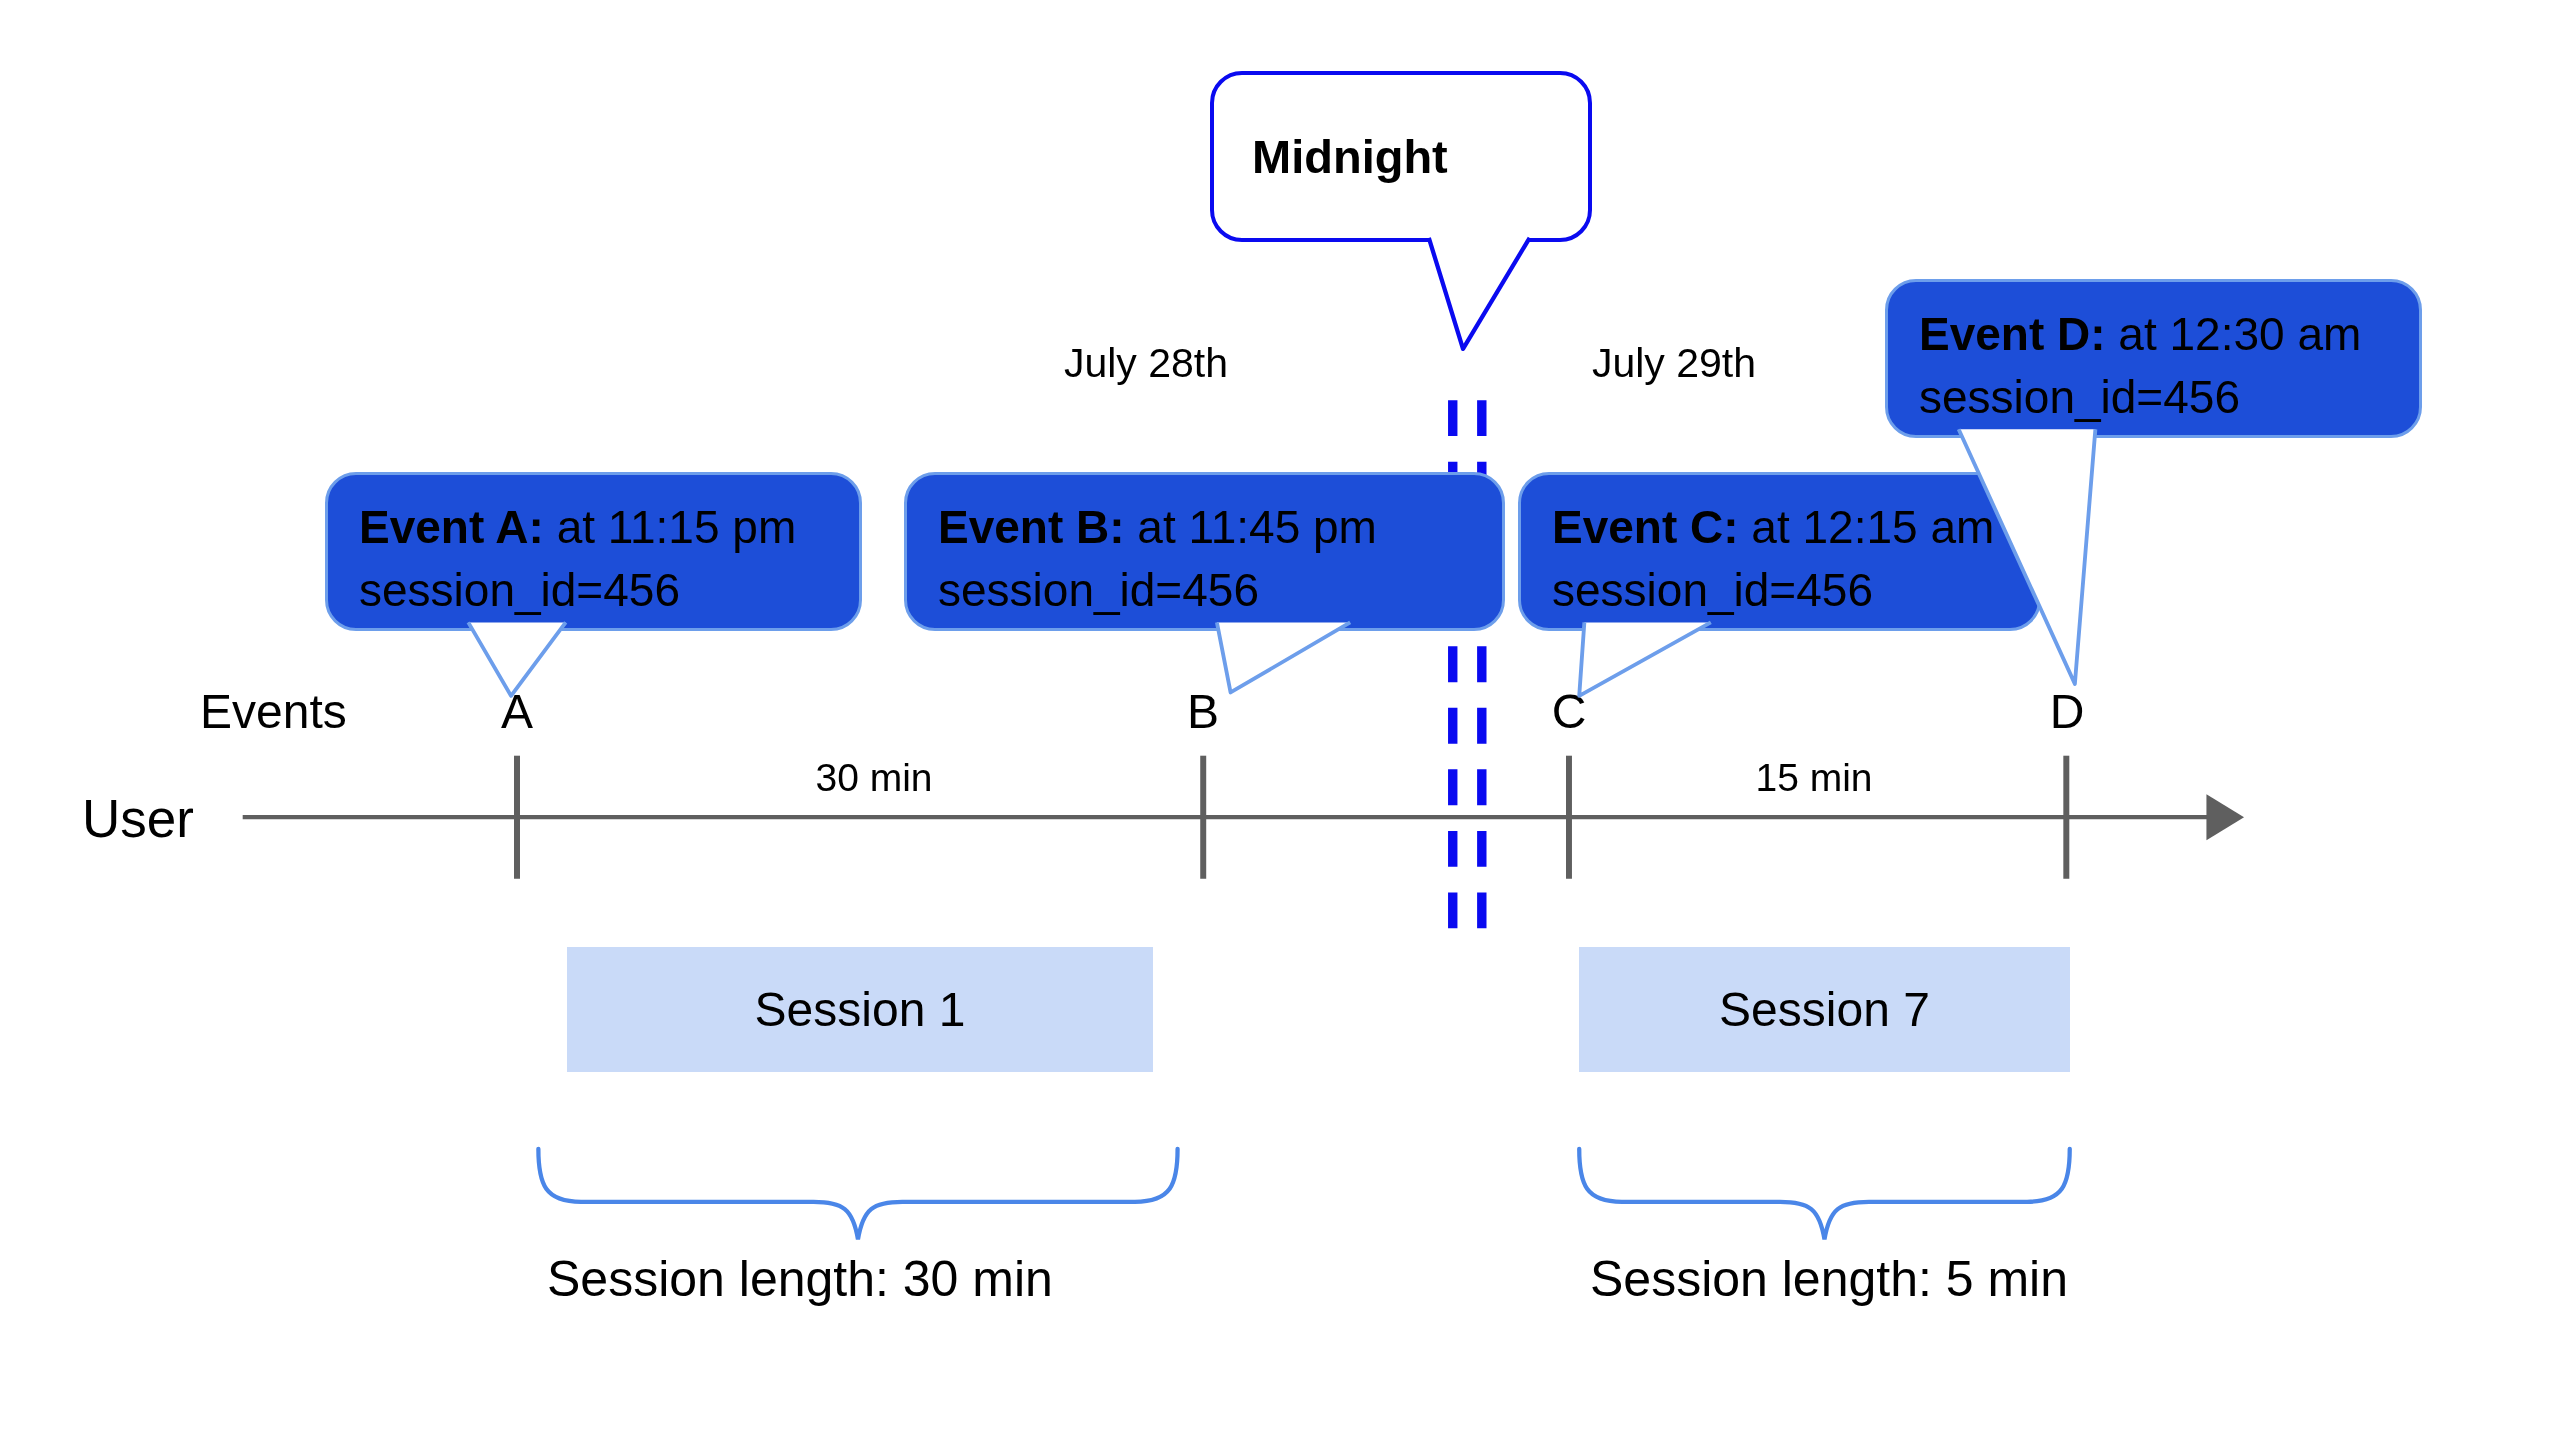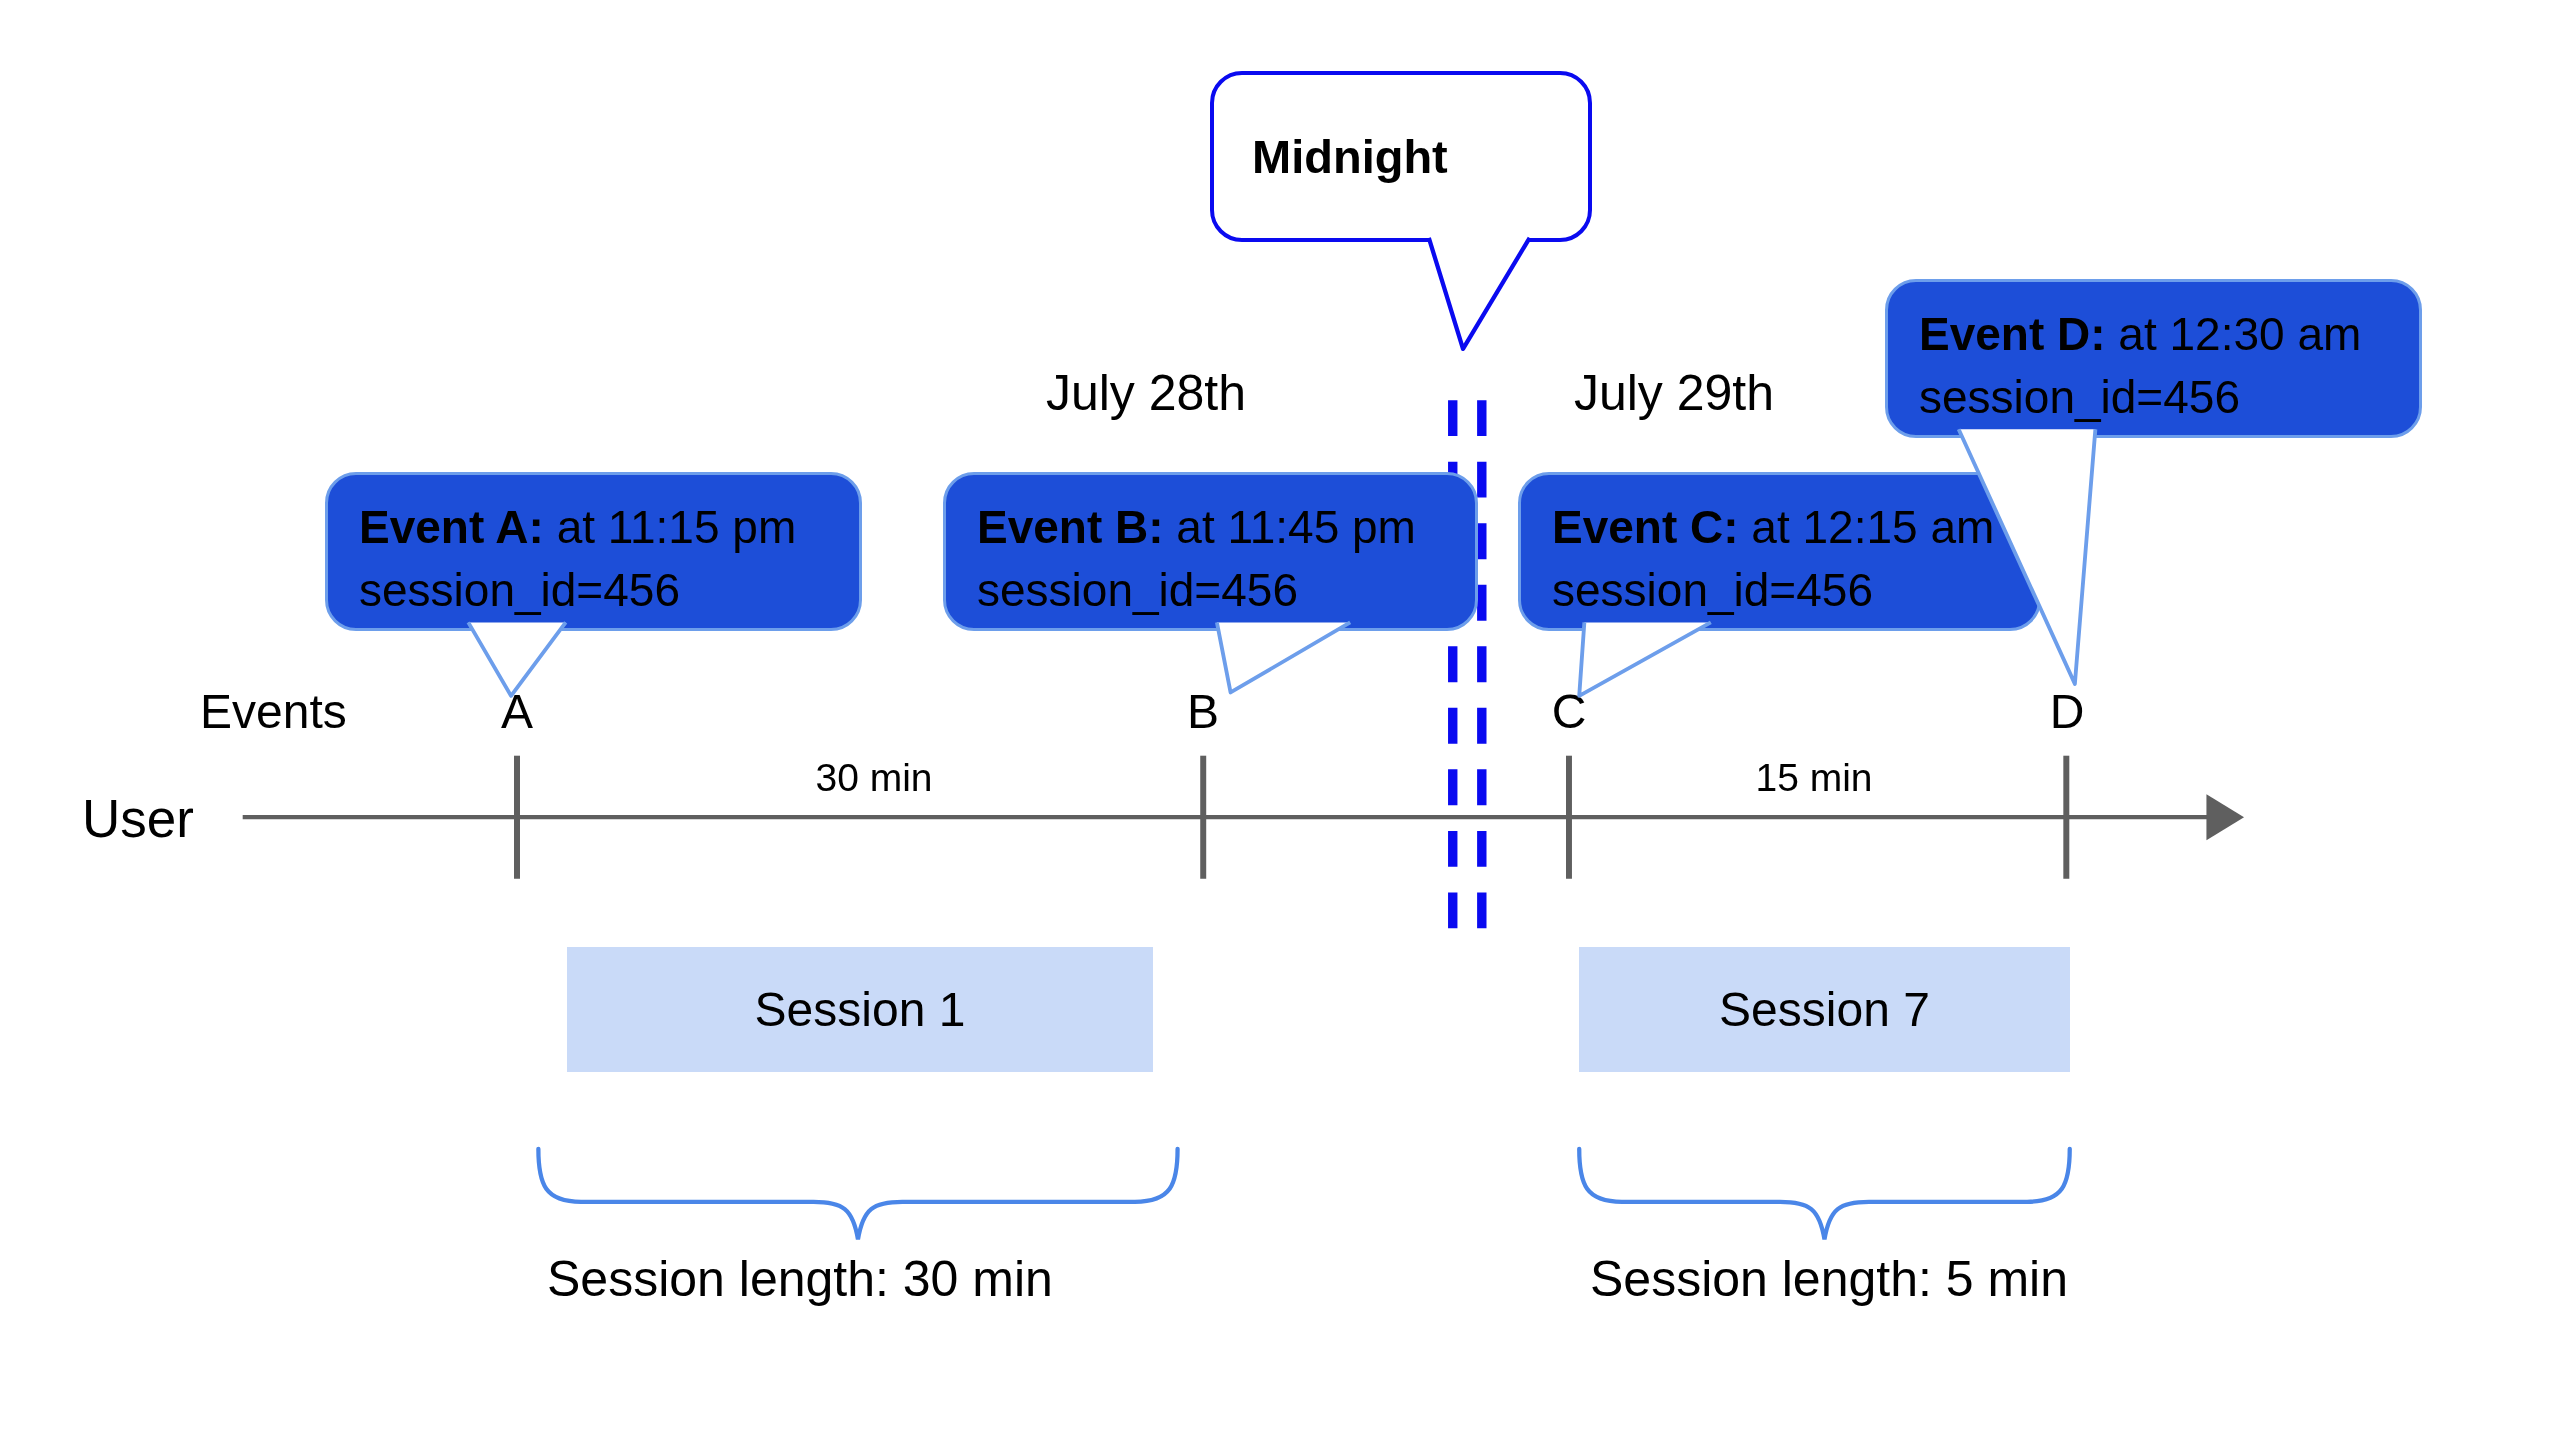--- a/index.html
+++ b/index.html
@@ -24,23 +24,22 @@
     width: 2550px;
     height: 1455px;
   }
   .overlay { pointer-events: none; }
 
   .abs { position: absolute; }
   .cx { transform: translateX(-50%); }
 
   
   .date-label {
-    font-size: 50px;
+    font-size: 41px;
     white-space: nowrap;
-    margin-top: 24px;
   }
 
   
   .midnight-bubble {
     left: 1210px; top: 71px;
     width: 382px; height: 171px;
     box-sizing: border-box;
     background: #ffffff;
     border: 4.3px solid #0a0af0;
     border-radius: 32px;
@@ -112,21 +111,21 @@
   <div class="abs cx date-label" style="left:1674px; top:340px;">July 29th</div>
 
   <div class="abs midnight-bubble">
     <span>Midnight</span>
   </div>
 
   <div class="abs event-bubble" style="left:325px; top:472px;">
     <span class="b">Event A:</span><span> at 11:15 pm</span><br>
     <span>session_id=456</span>
   </div>
-  <div class="abs event-bubble" style="left:943px; top:472px; width:535px;">
+  <div class="abs event-bubble" style="left:904px; top:472px; width:601px;">
     <span class="b">Event B:</span><span> at 11:45 pm</span><br>
     <span>session_id=456</span>
   </div>
   <div class="abs event-bubble" style="left:1518px; top:472px; width:523px;">
     <span class="b">Event C:</span><span> at 12:15 am</span><br>
     <span>session_id=456</span>
   </div>
   <div class="abs event-bubble" style="left:1885px; top:279px;">
     <span class="b">Event D:</span><span> at 12:30 am</span><br>
     <span>session_id=456</span>

